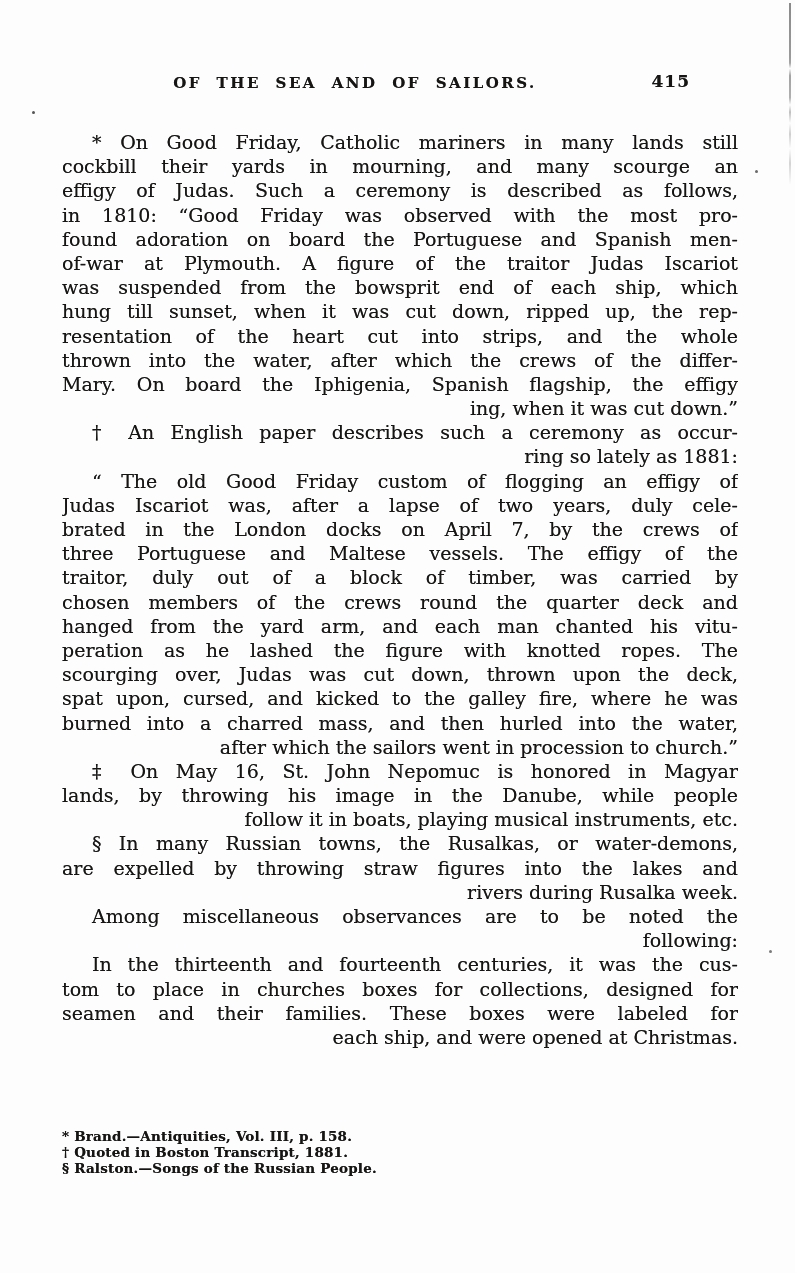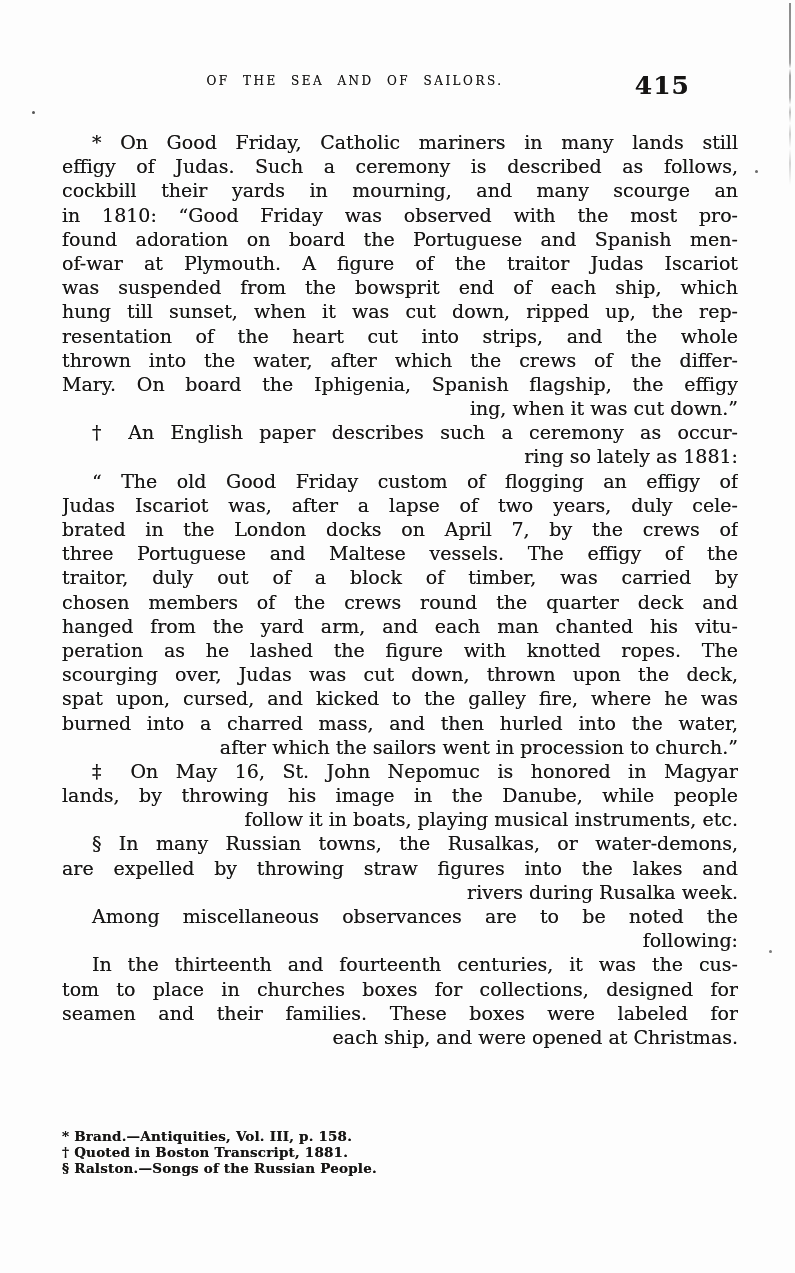--- a/index.html
+++ b/index.html
@@ -13,28 +13,28 @@
   }
   .page{position:absolute;inset:0;}
 
   
   .header{
     position:absolute;top:74px;left:62px;width:676px;height:26px;
   }
   .running-title{
     position:absolute;left:50%;transform:translateX(-50%);
     margin-left:-45px;
-    font-size:12px;font-weight:normal;
+    font-size:15px;font-weight:bold;
     letter-spacing:2.5px;word-spacing:7px;
     white-space:nowrap;
     text-shadow:0 0 .4px rgba(0,0,0,.55);
   }
   .page-number{
     position:absolute;right:48px;top:-3px;
-    font-size:25px;font-weight:bold;letter-spacing:1px;
+    font-size:17px;font-weight:bold;letter-spacing:1px;
     text-shadow:0 0 .4px rgba(0,0,0,.55);
     text-align:center;
   }
 
   
   .body-text{
     position:absolute;top:130px;left:62px;width:676px;
     font-size:19px;line-height:24.2px;
     text-shadow:0 0 .45px rgba(10,10,10,.6);
   }
@@ -75,22 +75,22 @@
 <div class="page">
 
   <div class="header">
     <span class="running-title">OF THE SEA AND OF SAILORS.</span>
     <span class="page-number">415</span>
   </div>
 
   <div class="body-text">
       <div class="para">
         <div class="line j first">* On Good Friday, Catholic mariners in many lands still</div>
+        <div class="line j">cockbill their yards in mourning, and many scourge an</div>
         <div class="line j">effigy of Judas. Such a ceremony is described as follows,</div>
-        <div class="line j">cockbill their yards in mourning, and many scourge an</div>
         <div class="line j">in 1810: “Good Friday was observed with the most pro-</div>
         <div class="line j">found adoration on board the Portuguese and Spanish men-</div>
         <div class="line j">of-war at Plymouth. A figure of the traitor Judas Iscariot</div>
         <div class="line j">was suspended from the bowsprit end of each ship, which</div>
         <div class="line j">hung till sunset, when it was cut down, ripped up, the rep-</div>
         <div class="line j">resentation of the heart cut into strips, and the whole</div>
         <div class="line j">thrown into the water, after which the crews of the differ-</div>
         <div class="line j">Mary. On board the Iphigenia, Spanish flagship, the effigy</div>
         <div class="line last">ing, when it was cut down.”</div>
       </div>

